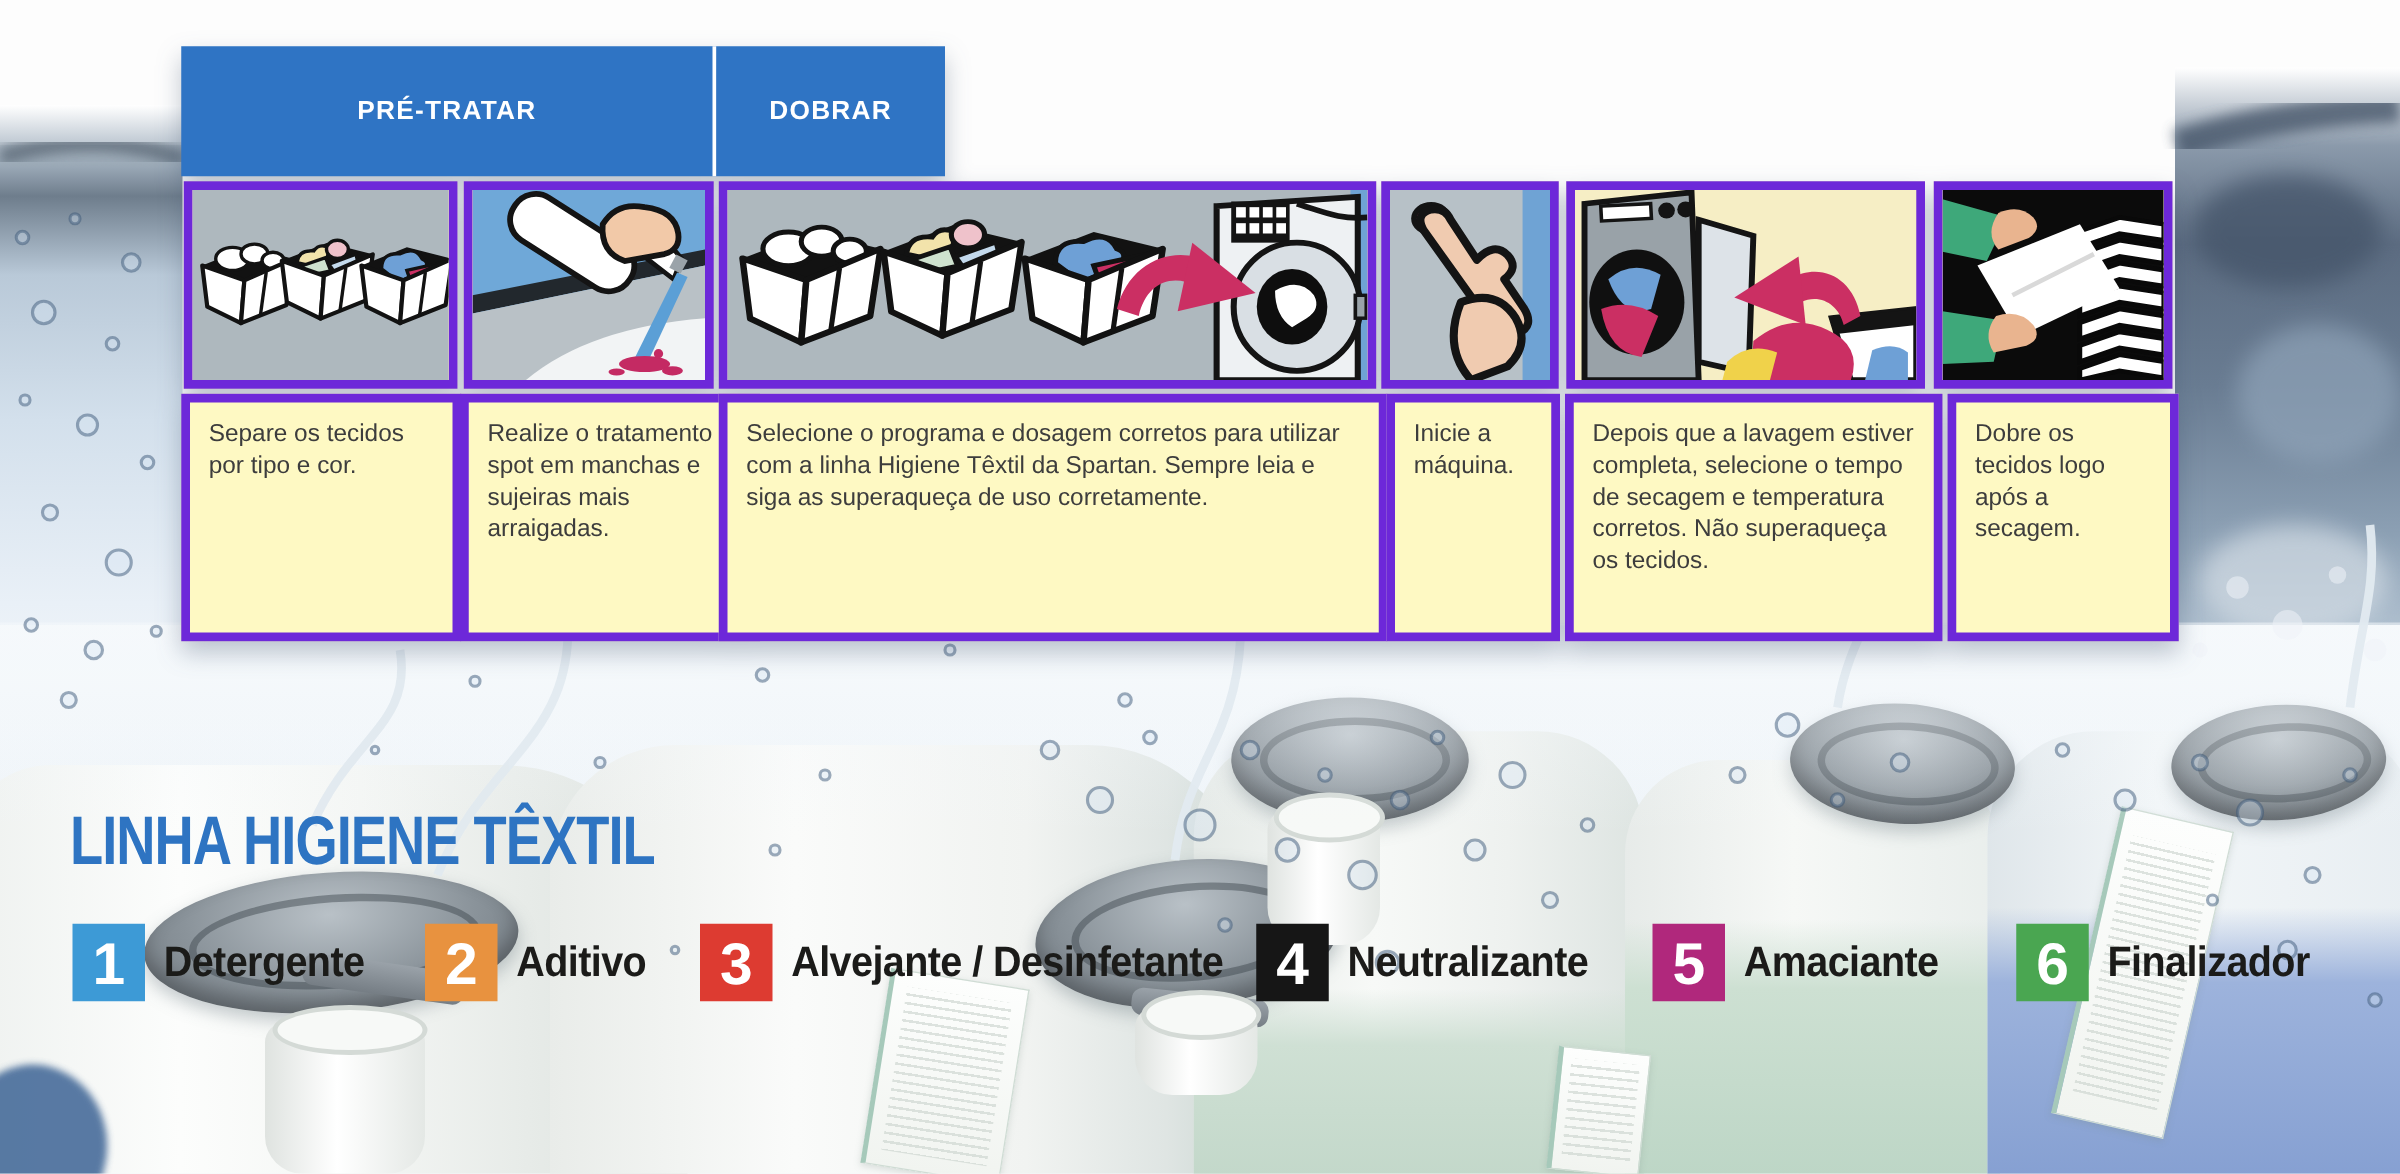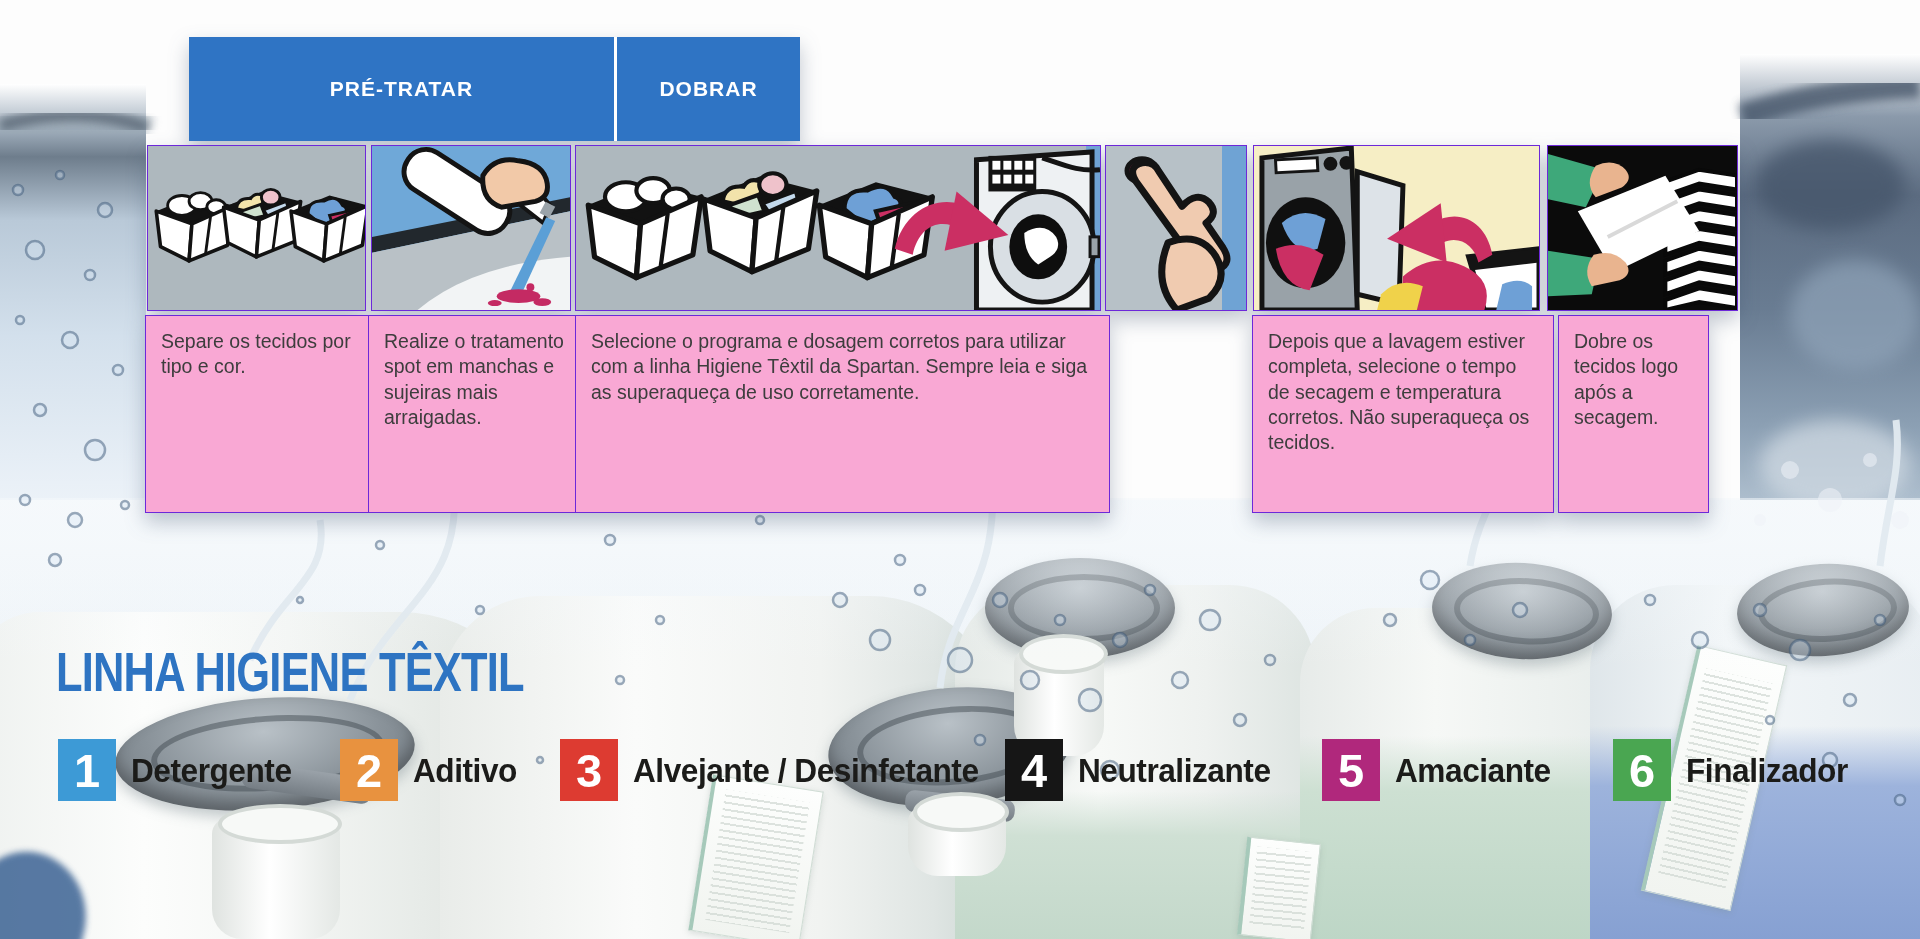--- a/index.html
+++ b/index.html
@@ -69,22 +69,22 @@
 
   
   #fx{position:absolute;left:0;top:0;width:1920px;height:939px;pointer-events:none;}
 
   
   .process-table{position:absolute;left:145px;top:37px;width:1598px;height:476px;
     filter:drop-shadow(0 9px 10px rgba(50,70,100,.30));}
   .thead{position:absolute;left:0;top:0;width:1598px;height:104px;display:flex;}
   .th{height:104px;display:flex;align-items:center;justify-content:center;
     background:var(--hdr,#2f74c4);color:#fff;font-weight:700;font-size:21px;letter-spacing:1px;}
-  .th:not(:last-child){border-right:3px solid #fff;margin-left:44px;}
-  .cellbox{position:absolute;border:1px solid #6d28d9;overflow:hidden;background:#f9a8d4;}
+  .th:not(:last-child){border-right:3px solid #fff;}
+  .cellbox{position:absolute;border:7px solid #6d28d9;overflow:hidden;background:#fef9c3;}
   .imgcell{top:108px;height:166px;}
   .imgcell svg{display:block;width:100%;height:100%;}
   .txtcell{top:278px;height:198px;padding:13px 15px;color:#3d3d3d;font-size:19.5px;line-height:1.30;}
 
   
   .line-title{position:absolute;left:56px;top:640px;font-size:55px;font-weight:700;color:#2e74c2;
     letter-spacing:-1px;transform:scaleX(.79);transform-origin:left top;white-space:nowrap;}
   .legend-item{position:absolute;top:739px;height:62px;display:flex;align-items:center;gap:15px;}
   .legend-num{width:58px;height:62px;color:#fff;font-size:47px;font-weight:700;
     display:flex;align-items:center;justify-content:center;flex:0 0 auto;}
@@ -384,22 +384,23 @@
         <g fill="#e9b48f">
           <path d="M48 20 q18 -8 30 4 q8 10 -4 18 l-26 10 q-12 -14 0 -32 z"></path>
           <path d="M46 110 q20 -6 32 8 q8 12 -6 18 l-28 6 q-10 -16 2 -32 z"></path>
         </g>
       </svg>
     </div>
 
     <div class="cellbox txtcell" style="left:0;width:224px">Separe os tecidos por tipo e cor.</div>
     <div class="cellbox txtcell" style="left:223px;width:240px">Realize o tratamento spot em manchas e sujeiras mais arraigadas.</div>
     <div class="cellbox txtcell" style="left:430px;width:535px">Selecione o programa e dosagem corretos para utilizar com a linha Higiene Têxtil da Spartan. Sempre leia e siga as superaqueça de uso corretamente.</div>
+    <div class="cellbox txtcell" style="left:964px;width:139px">Inicie a máquina.</div>
     <div class="cellbox txtcell" style="left:1107px;width:302px">Depois que a lavagem estiver completa, selecione o tempo de secagem e temperatura corretos. Não superaqueça os tecidos.</div>
-    <div class="cellbox txtcell" style="left:1413px;width:151px">Dobre os tecidos logo após a secagem.</div>
+    <div class="cellbox txtcell" style="left:1413px;width:185px">Dobre os tecidos logo após a secagem.</div>
   </div>
 
   <div class="line-title">LINHA HIGIENE TÊXTIL</div>
 
   <div class="legend-item" style="left:58px">
     <div class="legend-num" style="background-color: rgb(61, 154, 214);">1</div>
     <div class="legend-label">Detergente</div>
   </div>
   <div class="legend-item" style="left:340px">
     <div class="legend-num" style="background-color: rgb(232, 146, 63);">2</div>

